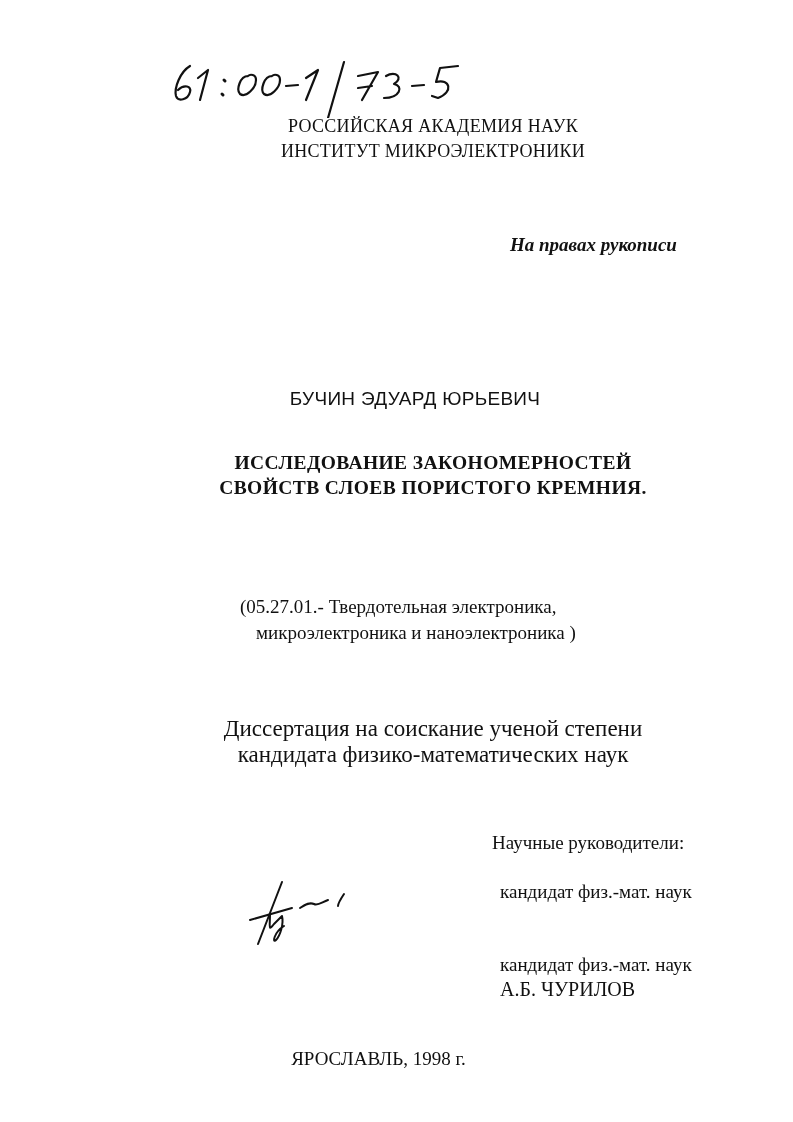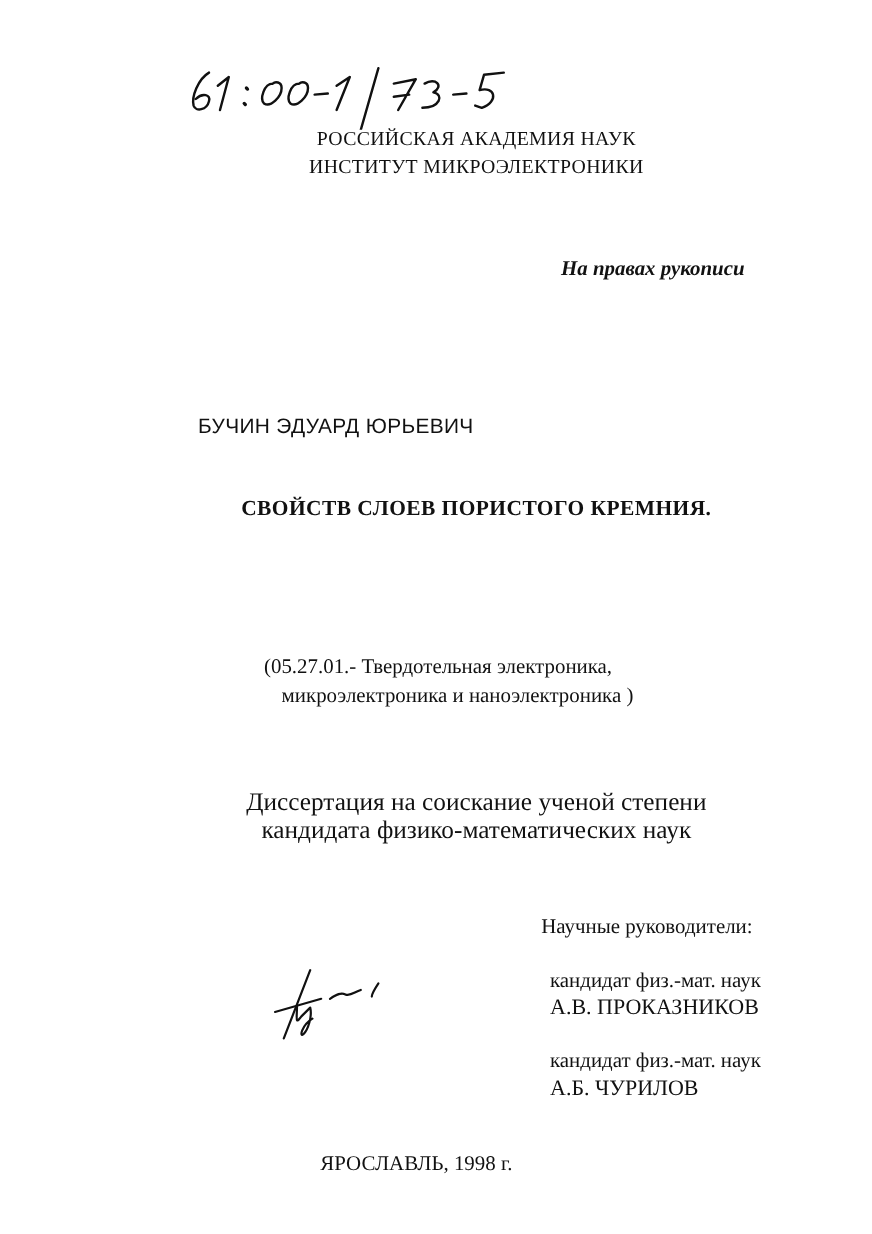--- a/index.html
+++ b/index.html
@@ -30,24 +30,24 @@
     .org-line1 { top: 114px; left: 148px; width: 570px; text-align: center; }
     .org-line2 { top: 139px; left: 148px; width: 570px; text-align: center; }
     .rights {
       top: 234px;
       left: 510px;
       font-size: 19px;
       font-weight: bold;
       font-style: italic;
     }
     .author {
-      top: 378px;
+      top: 388px;
       left: 180px;
       width: 470px;
-      text-align: left;
+      text-align: center;
       font-size: 19px;
       letter-spacing: 0.3px;
       font-family: "Liberation Sans", "DejaVu Sans", sans-serif;
     }
     .title {
       top: 450px;
       left: 148px;
       width: 570px;
       text-align: center;
       font-size: 19.5px;
@@ -133,38 +133,38 @@
 </div>
 
 <div class="abs org org-line1">РОССИЙСКАЯ АКАДЕМИЯ НАУК</div>
 <div class="abs org org-line2">ИНСТИТУТ МИКРОЭЛЕКТРОНИКИ</div>
 
 <div class="abs rights">На правах рукописи</div>
 
 <div class="abs author">БУЧИН ЭДУАРД ЮРЬЕВИЧ</div>
 
 <div class="abs title">
+  <div>ИССЛЕДОВАНИЕ ЗАКОНОМЕРНОСТЕЙ</div>
   <div>СВОЙСТВ СЛОЕВ ПОРИСТОГО КРЕМНИЯ.</div>
 </div>
 
 <div class="abs spec">
   <div>(05.27.01.-  Твердотельная электроника,</div>
   <div class="line2">микроэлектроника и наноэлектроника )</div>
 </div>
 
 <div class="abs degree">
   <div>Диссертация на соискание ученой степени</div>
   <div>кандидата физико-математических наук</div>
 </div>
 
 <div class="abs supervisors-heading">Научные руководители:</div>
 
 <div class="abs supervisor sup1">
   <div>кандидат физ.-мат. наук</div>
-  <div class="name">А.В. ПРОКАЗНИКОВ</div>
 </div>
 
 <div class="abs supervisor sup2">
   <div>кандидат физ.-мат. наук</div>
   <div class="name">А.Б. ЧУРИЛОВ</div>
 </div>
 
 <div class="abs signature">
   <svg width="140" height="80" viewBox="0 0 140 80">
     <path d="M10,46 L52,34" stroke-width="2"></path>

